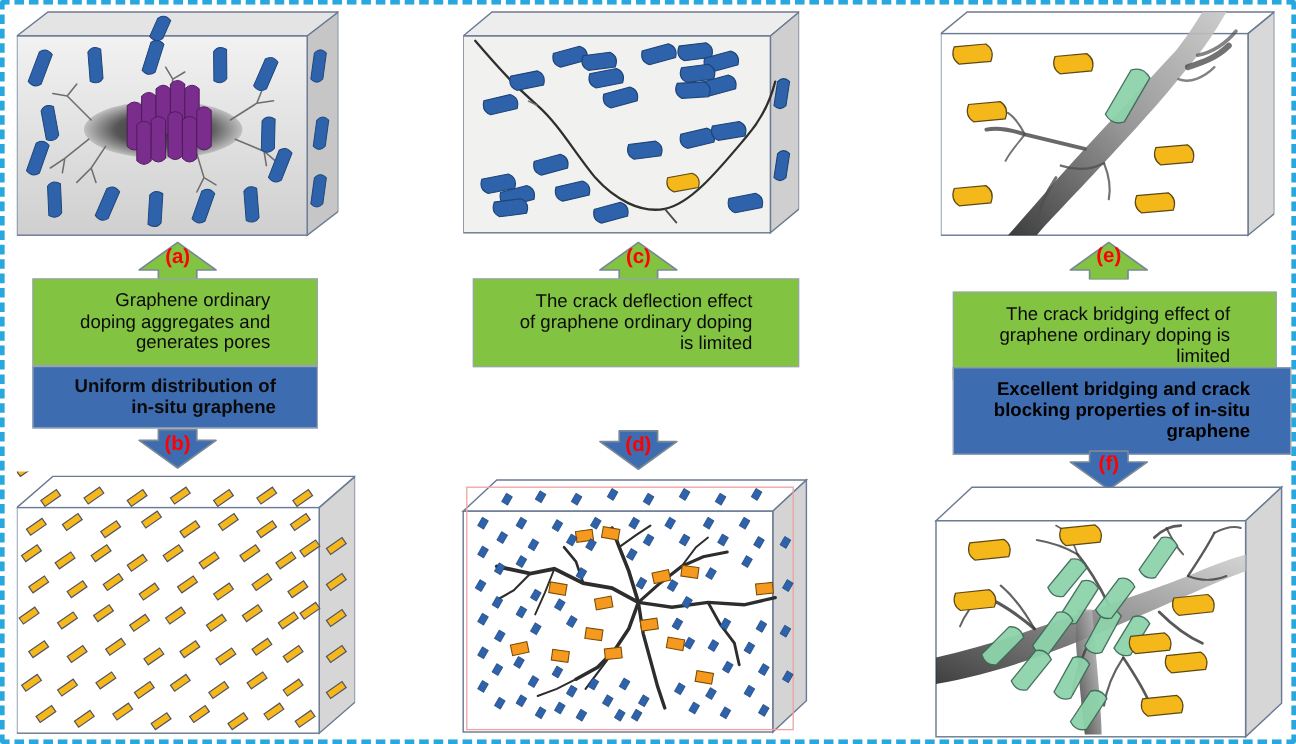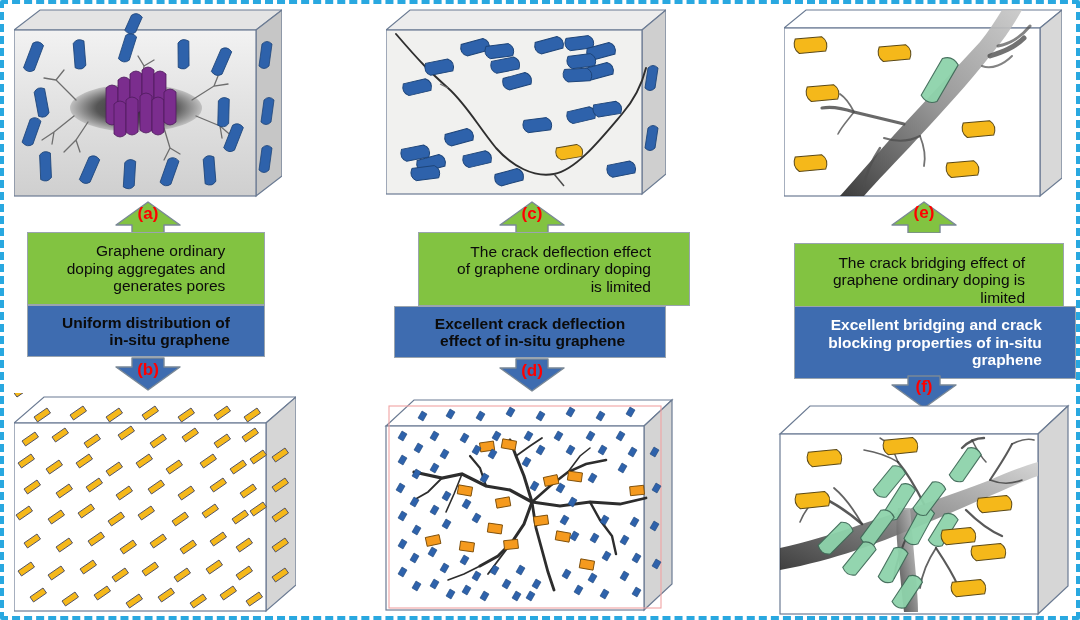--- a/index.html
+++ b/index.html
@@ -303,26 +303,24 @@
       </svg>
     </div>
 
     <div class="arrow" style="left:124px; top:197px; width:68px; height:32px;">
       <svg width="68" height="32" viewBox="0 0 68 32">
         <polygon points="34,1 66,24 50,24 50,32 18,32 18,24 2,24" fill="#82c341" stroke="#7a8896" stroke-width="1.4" stroke-linejoin="round"></polygon>
       </svg>
       <div class="arrow-label" style="top:3px; font-size:17px;">(c)</div>
     </div>
 
-    <div class="msgbox green" style="left:20px; top:228px; width:272px; height:74px; font-size:15.5px;margin-left:24px;">The crack deflection effect
+    <div class="msgbox green" style="left:20px; top:228px; width:272px; height:74px; font-size:15.5px;">The crack deflection effect
 of graphene ordinary doping
 is limited</div>
 
-    <div class="msgbox blue" style="left:20px; top:302px; width:272px; height:52px; font-size:15.5px; color:#0b0b0b;">Excellent crack deflection
-effect of in-situ graphene</div>
 
     <div class="arrow" style="left:124px; top:354px; width:68px; height:34px;">
       <svg width="68" height="34" viewBox="0 0 68 34">
         <polygon points="34,33 66,10 50,10 50,1 18,1 18,10 2,10" fill="#3e6cb0" stroke="#7a8896" stroke-width="1.4" stroke-linejoin="round"></polygon>
       </svg>
       <div class="arrow-label" style="top:3px; font-size:17px;">(d)</div>
     </div>
 
     <div class="block3d" style="left:10px; top:390px; width:290px; height:222px;">
       <svg class="blk-svg" viewBox="0 0 290 222" preserveAspectRatio="none">
@@ -505,21 +503,21 @@
       <svg width="68" height="32" viewBox="0 0 68 32">
         <polygon points="34,1 66,24 50,24 50,32 18,32 18,24 2,24" fill="#82c341" stroke="#7a8896" stroke-width="1.4" stroke-linejoin="round"></polygon>
       </svg>
       <div class="arrow-label" style="top:2px; font-size:17px;">(e)</div>
     </div>
 
     <div class="msgbox green" style="left:34px; top:239px; width:270px; height:74px; font-size:15.5px;">The crack bridging effect of
 graphene ordinary doping is
 limited</div>
 
-    <div class="msgbox blue" style="left:34px; top:302px; width:282px; height:73px; font-size:15.5px; color:#ffffff;">Excellent bridging and crack
+    <div class="msgbox blue" style="left:34px; top:302px; width:282px; height:73px; font-size:15.5px; color:#000000;">Excellent bridging and crack
 blocking properties of in-situ
 graphene</div>
 
     <div class="arrow" style="left:130px; top:371px; width:68px; height:34px;">
       <svg width="68" height="34" viewBox="0 0 68 34">
         <polygon points="34,33 66,10 50,10 50,1 18,1 18,10 2,10" fill="#3e6cb0" stroke="#7a8896" stroke-width="1.4" stroke-linejoin="round"></polygon>
       </svg>
       <div class="arrow-label" style="top:2px; font-size:17px;">(f)</div>
     </div>
 

